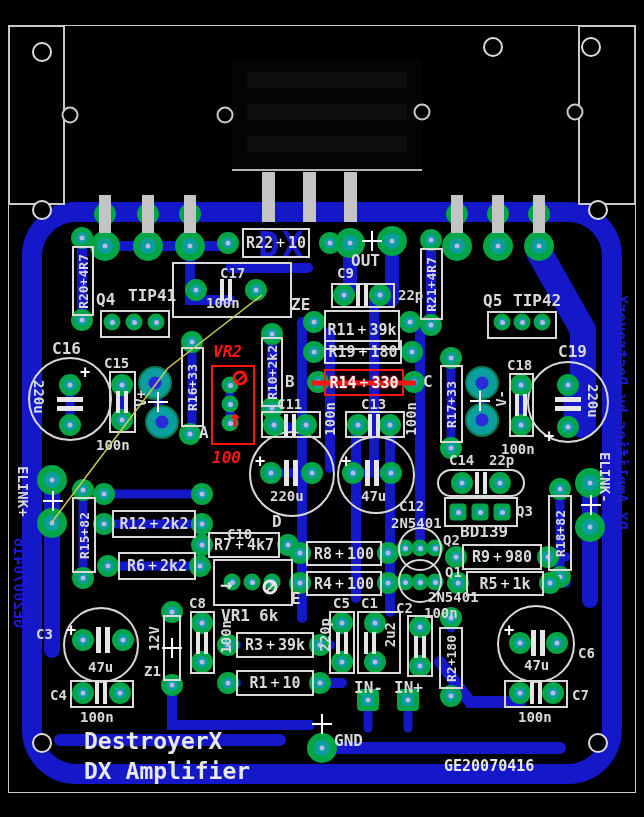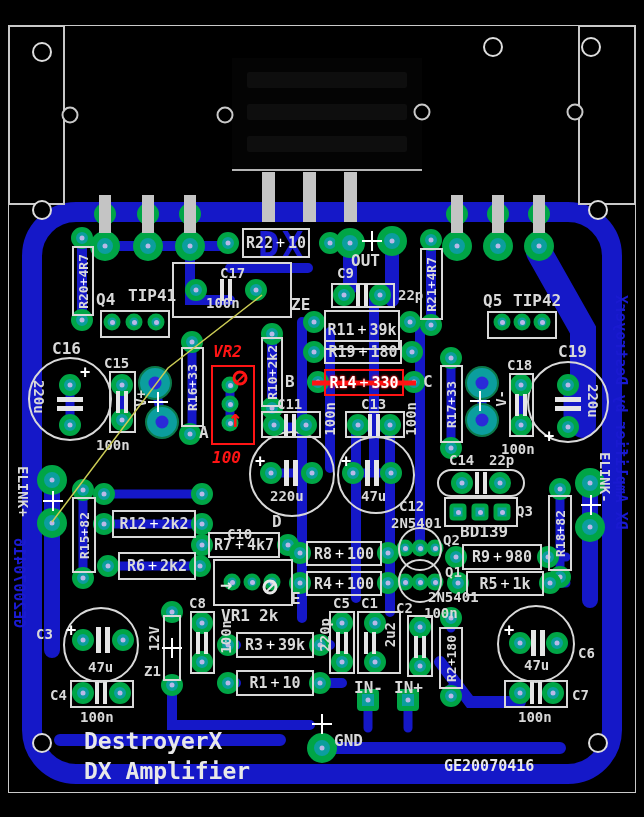--- a/index.html
+++ b/index.html
@@ -447,21 +447,21 @@
       <span>R4</span>
       <span class="sep"></span>
       <span>100</span>
     </div>
   <span class="lab big" style="left:291px;top:591px">E</span>
 
   <div class="box" style="left:213px;top:559px;width:80px;height:47px"></div>
   <i class="arrow rt" style="left:220px;top:572px"></i>
   <i class="screw white" style="left:270px;top:587px"></i>
   <span class="lab big" style="left:221px;top:608px">VR1</span>
-  <span class="lab big" style="left:259px;top:608px">2k</span>
+  <span class="lab big" style="left:259px;top:608px">6k</span>
 
   <div class="box" style="left:190px;top:611px;width:25px;height:63px"></div>
   <span class="lab" style="left:189px;top:596px">C8</span>
   <span class="lab" style="left:219px;top:620px"><span class="vtxt">100n</span></span>
   <i class="capsym" style="left:202px;top:643px"></i>
   <div class="box" style="left:163px;top:615px;width:18px;height:66px"></div>
   <span class="lab" style="left:147px;top:626px"><span class="vtxt">12V</span></span>
   <span class="lab" style="left:144px;top:664px">Z1</span>
   <i class="cross" style="left:172px;top:648px"></i>
   <div class="res" style="left:236px;top:632px;width:78px;height:26px">

